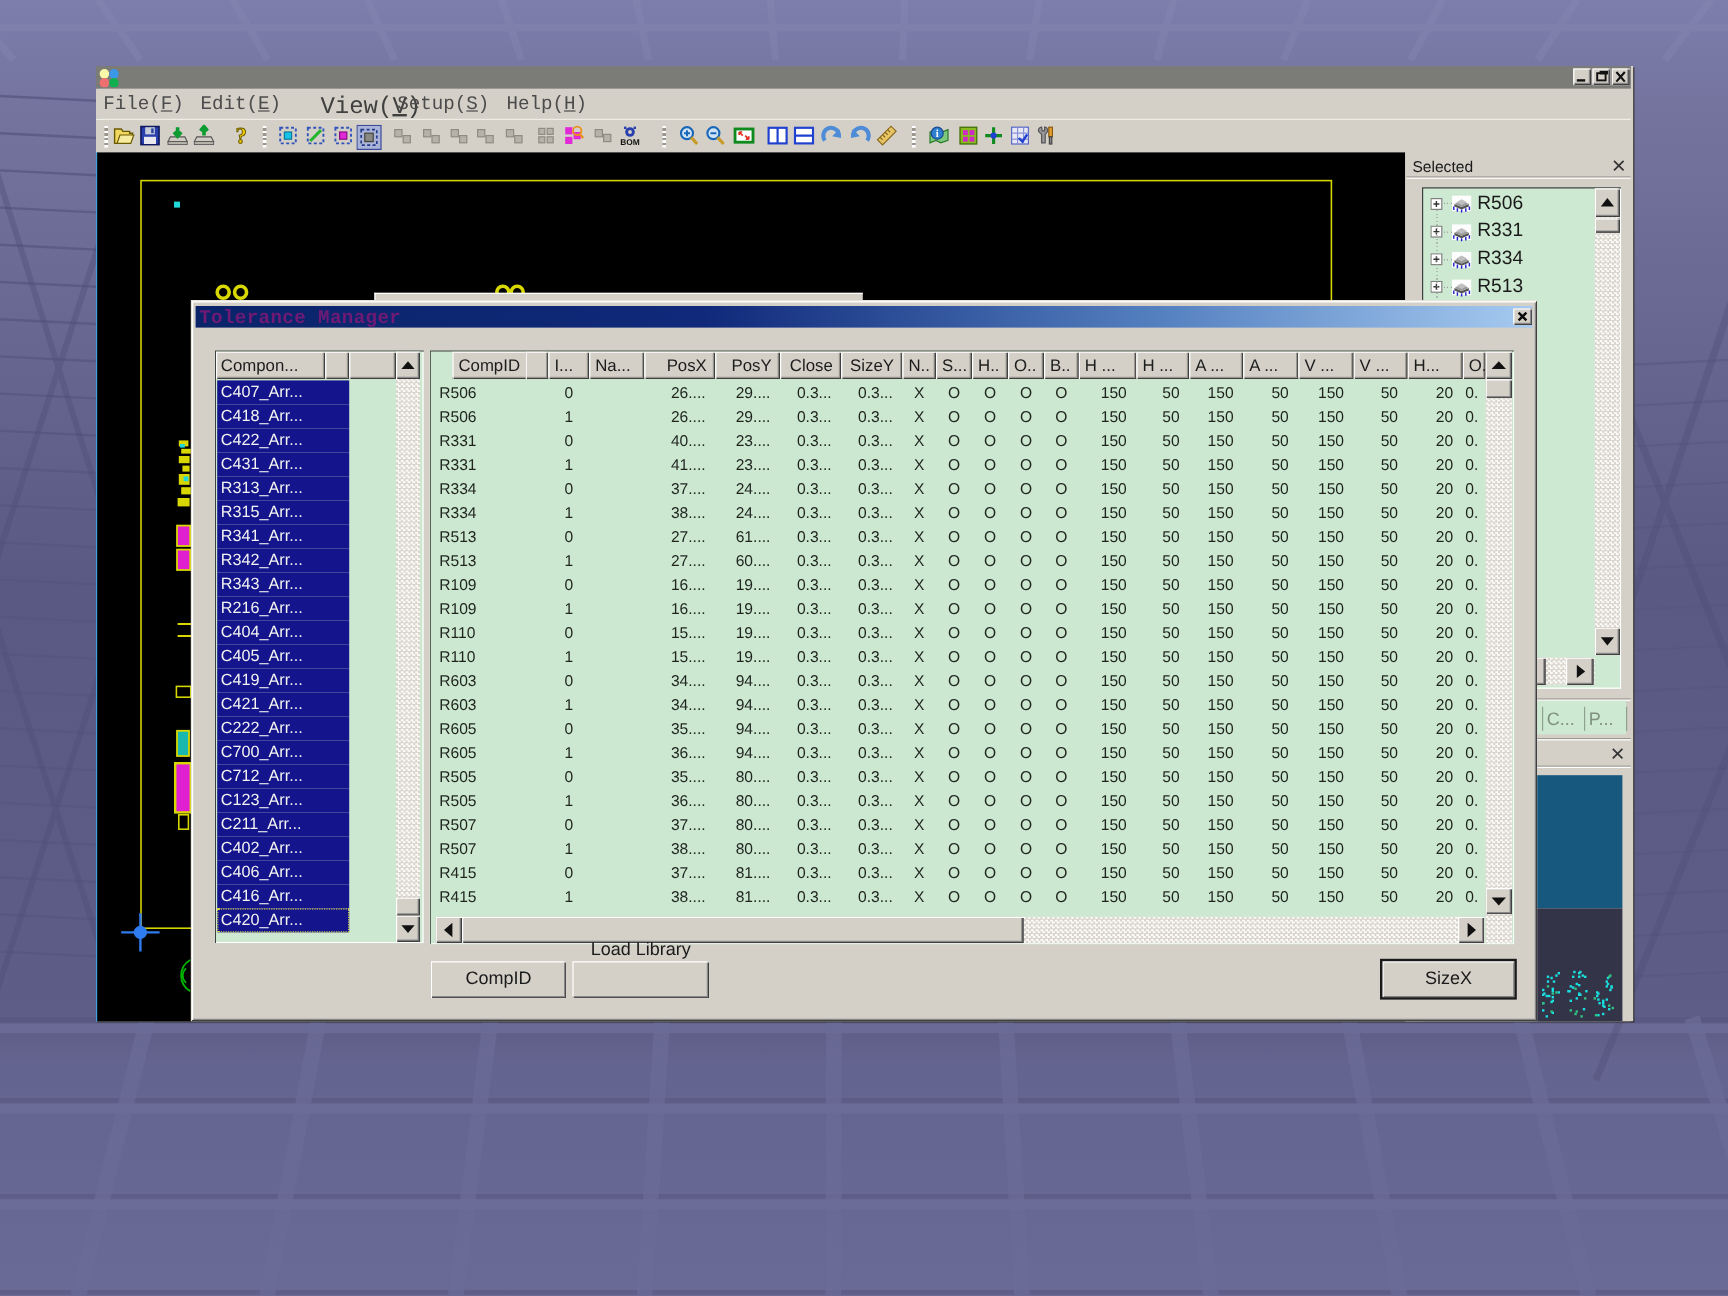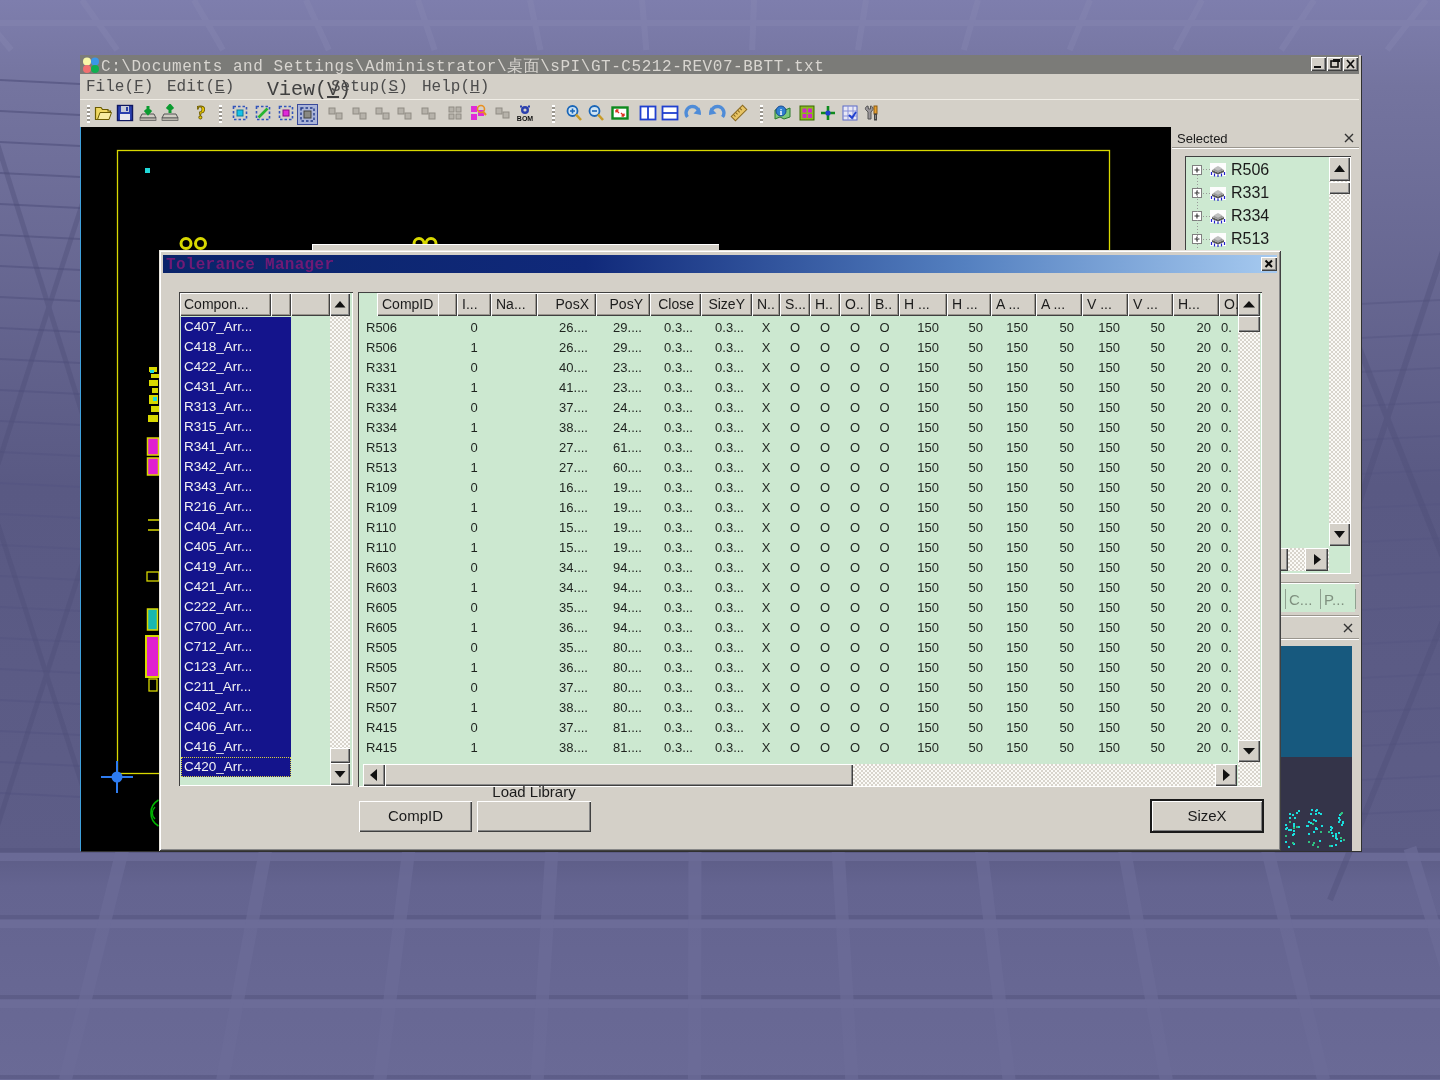--- a/index.html
+++ b/index.html
@@ -134,21 +134,20 @@
 </svg>
 <div id="win">
 <div class="abs" style="left:0;top:12px;width:2px;height:784px;background:#3fa0dc;"></div>
 <div class="abs" style="left:0;top:0;width:1279px;height:19px;background:#7b7b78;"></div>
 <svg class="abs" style="left:2px;top:2px" width="17" height="16">
       <circle cx="5" cy="4.5" r="4" fill="#f8f8a8"></circle>
       <circle cx="13" cy="4.5" r="4" fill="#3b97e8"></circle>
       <circle cx="5" cy="12" r="4" fill="#f07070"></circle>
       <circle cx="13" cy="12" r="4" fill="#0faf50"></circle>
     </svg>
-<div class="abs mono" style="left:21px;top:1px;font-size:16px;letter-spacing:0.55px;color:#d8d5d0;">C:\Documents and Settings\Administrator\桌面\sPI\GT-C5212-REV07-BBTT.txt</div>
 <div class="abs raised" style="left:1231px;top:2px;width:15px;height:14px;"></div>
 <div class="abs raised" style="left:1247px;top:2px;width:15px;height:14px;"></div>
 <div class="abs raised" style="left:1263px;top:2px;width:15px;height:14px;"></div>
 <svg class="abs" style="left:1231px;top:2px" width="48" height="14">
       <rect x="3" y="9" width="7" height="2" fill="#111"></rect>
       <rect x="20" y="4" width="7" height="6" fill="none" stroke="#111" stroke-width="1.6"></rect>
       <rect x="22" y="2" width="7" height="3" fill="#111"></rect>
       <path d="M36 3 L43 11 M43 3 L36 11" stroke="#111" stroke-width="1.8"></path>
     </svg>
 <div class="abs" style="left:0;top:19px;width:1279px;height:25px;background:#d4d0c8;"></div>

